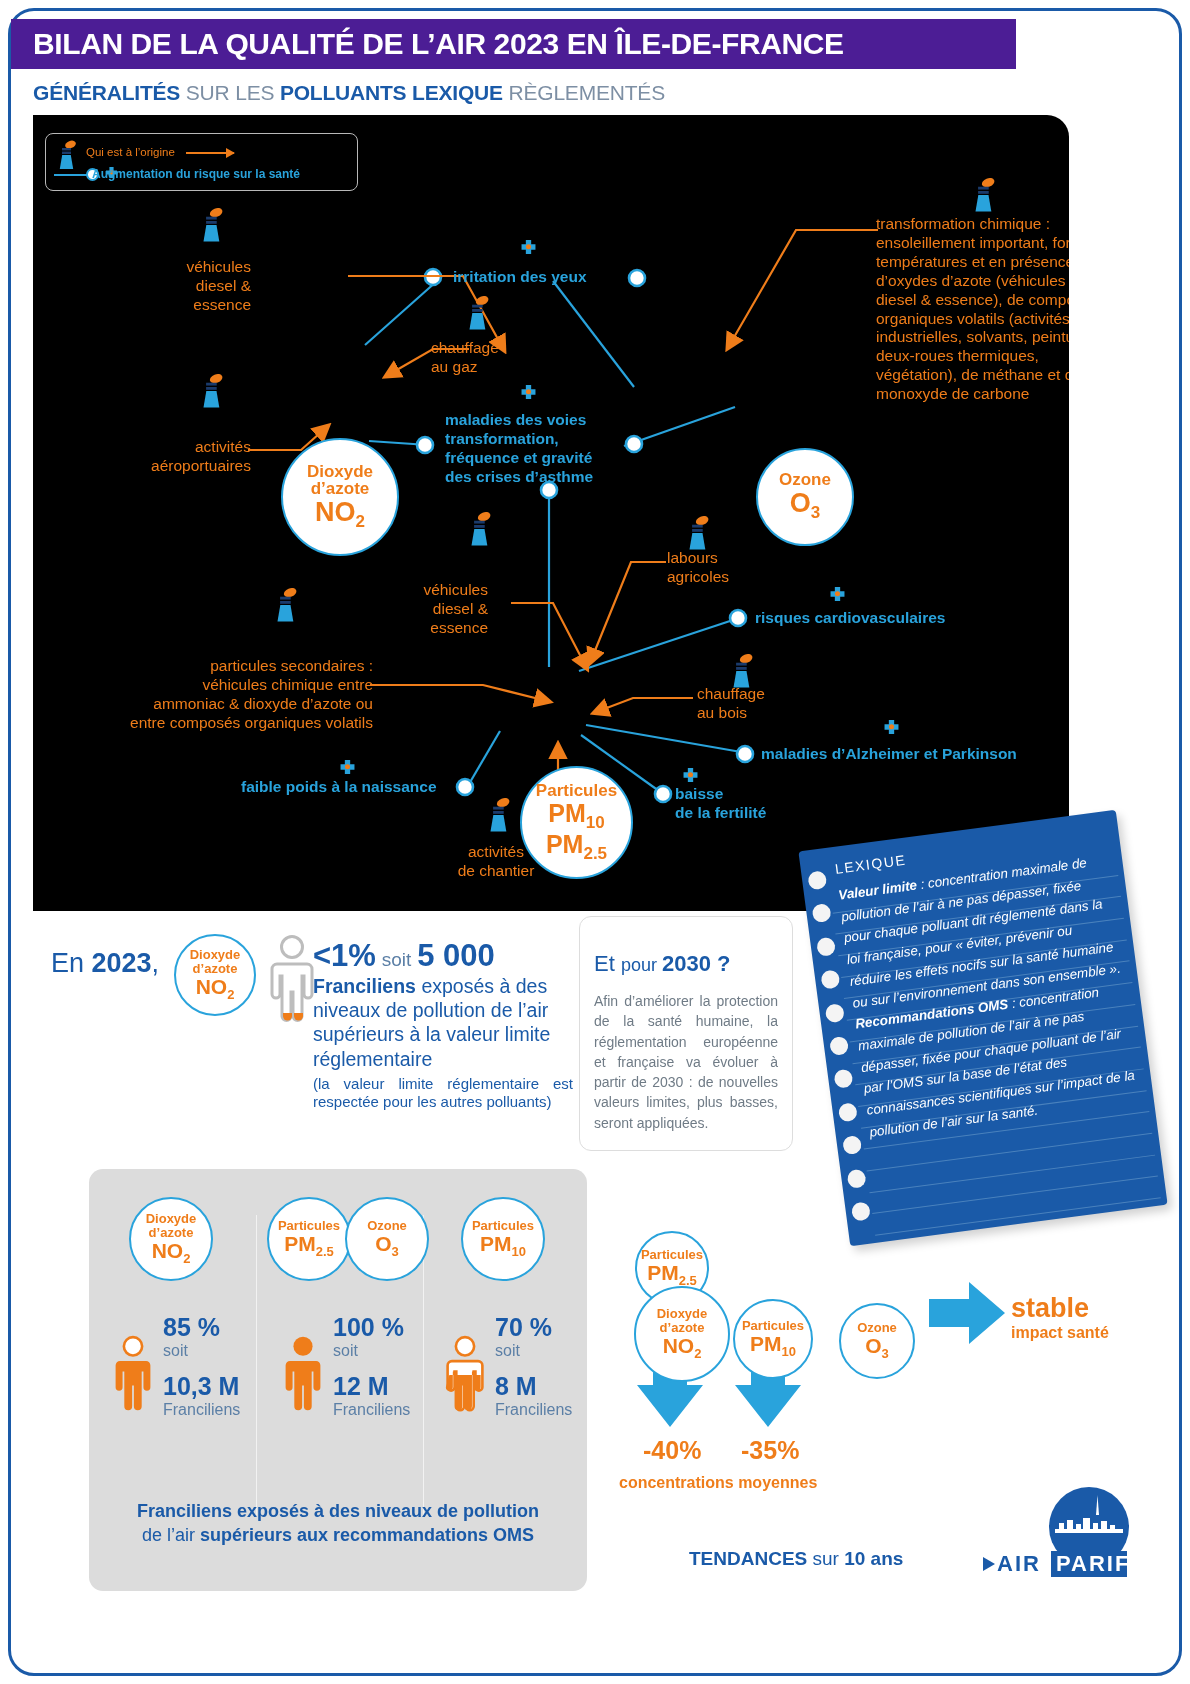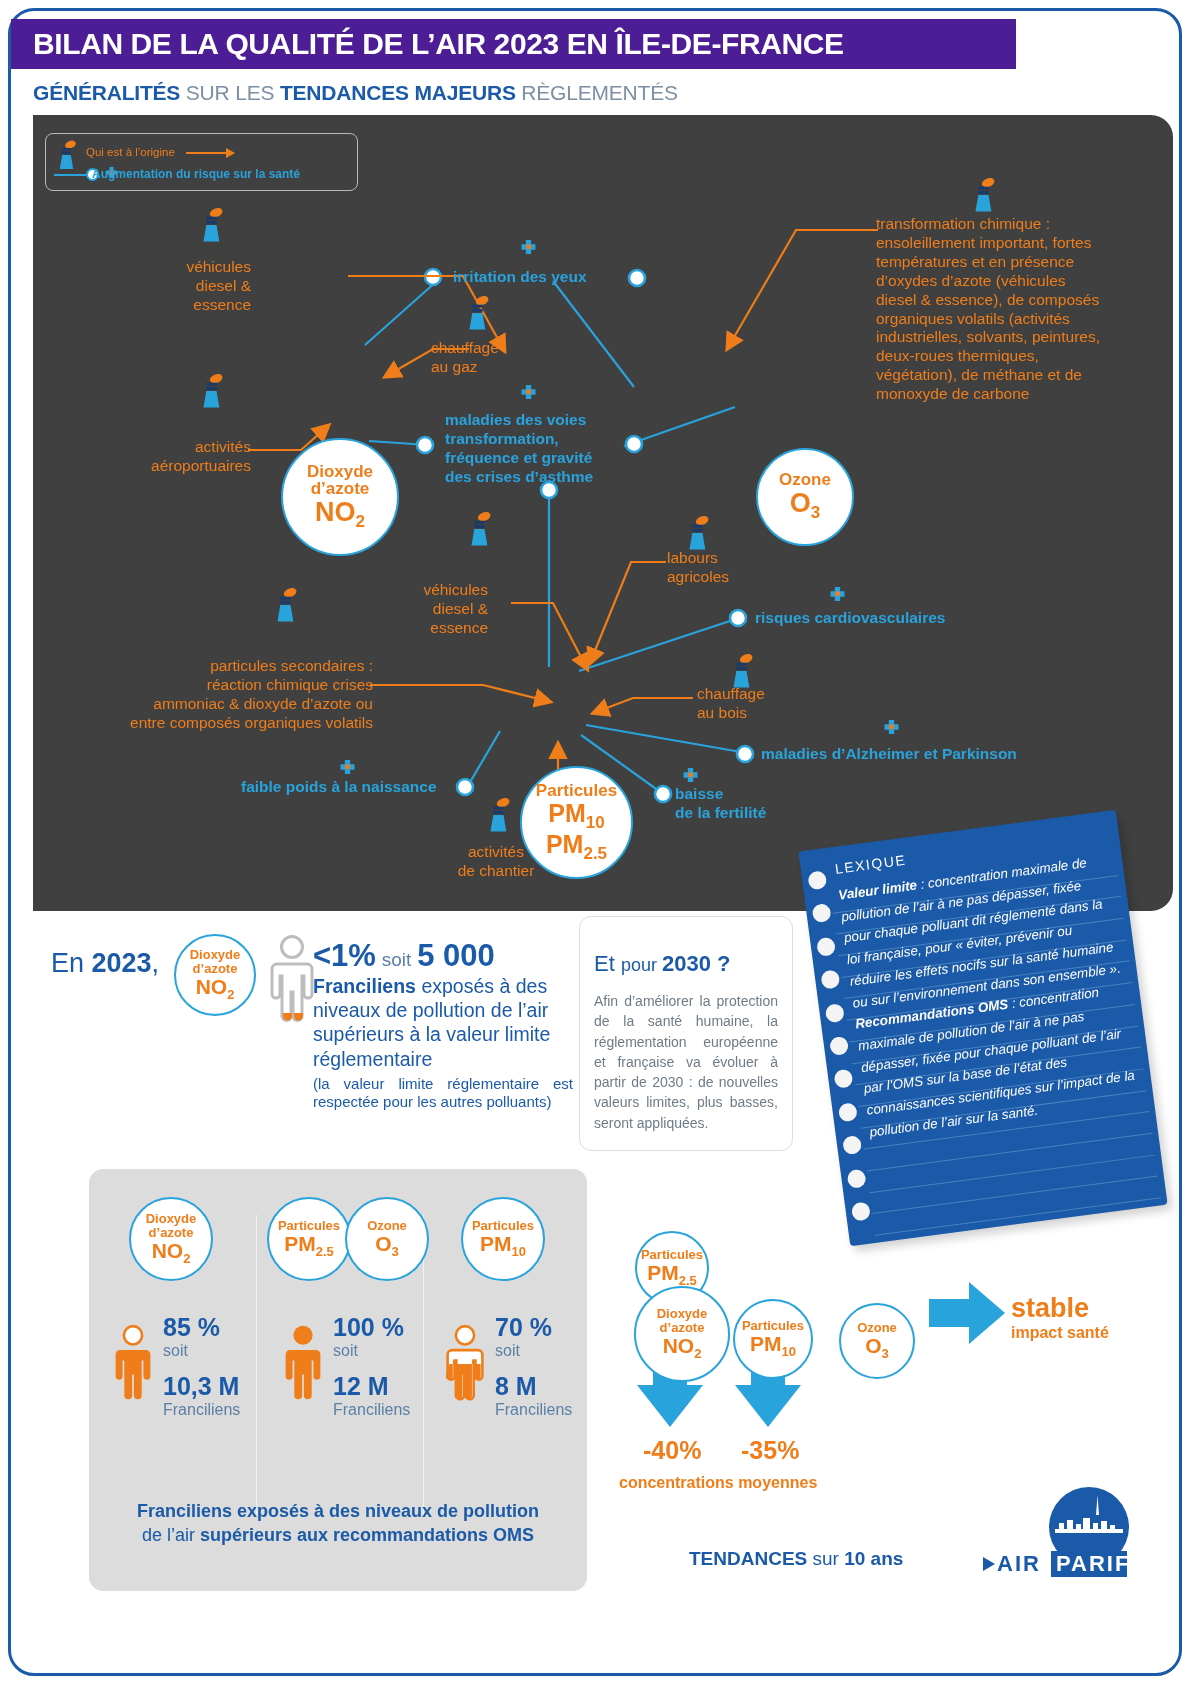--- a/index.html
+++ b/index.html
@@ -22,22 +22,22 @@
     font-family: "Liberation Sans", sans-serif; white-space: nowrap;
   }
   .subtitle {
     position: absolute; left: 22px; top: 70px; font-size: 21px; color: #7d8fa4;
     letter-spacing: -0.2px; white-space: nowrap;
   }
   .subtitle b { color: #1a5aa8; }
 
   
   .diagram {
-    position: absolute; left: 22px; top: 104px; width: 1140px; height: 796px;
-    background: #404040; border-radius: 0 22px 22px 0; overflow: hidden;
+    position: absolute; left: 22px; top: 104px; width: 1036px; height: 796px;
+    background: #000000; border-radius: 0 22px 22px 0; overflow: hidden;
   }
   .legend-box {
     position: absolute; left: 12px; top: 18px; width: 313px; height: 58px;
     border: 1px solid #b9b9b9; border-radius: 8px;
   }
   .legend-r1 { position: absolute; left: 40px; top: 12px; font-size: 11.5px; color: #ef7d1a; }
   .legend-r2 { position: absolute; left: 46px; top: 33px; font-size: 12px; color: #29a3dc; font-weight: bold; }
   .legend-arrow { position:absolute; left:140px; top:18px; width:48px; height:2px; background:#ef7d1a;}
   .legend-arrow:after{content:"";position:absolute;right:-1px;top:-4px;border-left:9px solid #ef7d1a;border-top:5px solid transparent;border-bottom:5px solid transparent;}
   .legend-line { position:absolute; left:8px; top:40px; width:34px; height:2px; background:#29a3dc;}
@@ -126,21 +126,21 @@
   .col { position: absolute; top: 28px; width: 160px; }
   .col-sep { position: absolute; top: 46px; width: 1px; height: 300px; background: #f2f2f2; }
   .pill {
     width: 84px; height: 84px; border-radius: 50%; border: 2.5px solid #29a3dc;
     background: #fff; display: flex; flex-direction: column; align-items: center;
     justify-content: center; color: #ef7d1a; line-height: 1.08;
   }
   .pill .lbl { font-size: 13px; font-weight: bold; }
   .pill .frm { font-size: 21px; font-weight: bold; }
   .pill .frm sub { font-size: 13px; }
-  .figrow { display: flex; align-items: center; margin-top: 32px; }
+  .figrow { display: flex; align-items: flex-end; margin-top: 32px; }
   .fignum { margin-left: 10px; color: #1a5aa8; }
   .fignum .pct { font-size: 25px; font-weight: bold; }
   .fignum .soit { font-size: 16px; color: #5b7fa6; }
   .fignum .mil { font-size: 25px; font-weight: bold; margin-top: 12px; }
   .fignum .franc { font-size: 16px; color: #5b7fa6; }
   .panel-l-cap {
     position: absolute; left: 0; top: 330px; width: 498px; text-align: center;
     color: #1a5aa8; font-size: 18px; line-height: 1.35;
   }
   .panel-l-cap b { font-weight: bold; }
@@ -169,21 +169,21 @@
 </style>
 </head>
 <body>
 
 <div class="page">
 
   <div class="title-bar">
     <div class="t">BILAN DE LA QUALITÉ DE L’AIR 2023 EN ÎLE-DE-FRANCE</div>
   </div>
   <div class="subtitle">
-    <b>GÉNÉRALITÉS</b><span> SUR LES </span><b>TENDANCES MAJEURS</b><span> RÈGLEMENTÉS</span>
+    <b>GÉNÉRALITÉS</b><span> SUR LES </span><b>POLLUANTS LEXIQUE</b><span> RÈGLEMENTÉS</span>
   </div>
 
   <div class="diagram">
 
     <svg class="links" viewBox="0 0 1140 796">
       <defs>
         <marker id="oarr" markerWidth="9" markerHeight="9" refX="2" refY="4.5" orient="auto">
           <path d="M0,0 L9,4.5 L0,9 Z" fill="#ef7d1a"></path>
         </marker>
       </defs>
@@ -385,21 +385,21 @@
       <div>au gaz</div>
     </div>
     <div class="src" style="left:843px;top:100px;width:230px;">transformation chimique : ensoleillement important, fortes températures et en présence d’oxydes d’azote (véhicules diesel &amp; essence), de composés organiques volatils (activités industrielles, solvants, peintures, deux-roues thermiques, végétation), de méthane et de monoxyde de carbone</div>
     <div class="src" style="left:350px;top:466px;width:105px;text-align:right;">
       <div>véhicules</div>
       <div>diesel &amp;</div>
       <div>essence</div>
     </div>
     <div class="src" style="left:40px;top:542px;width:300px;text-align:right;">
       <div>particules secondaires :</div>
-      <div>réaction chimique crises</div>
+      <div>véhicules chimique entre</div>
       <div>ammoniac &amp; dioxyde d’azote ou</div>
       <div>entre composés organiques volatils</div>
     </div>
     <div class="src" style="left:634px;top:434px;">
       <div>labours</div>
       <div>agricoles</div>
     </div>
     <div class="src" style="left:664px;top:570px;">
       <div>chauffage</div>
       <div>au bois</div>

